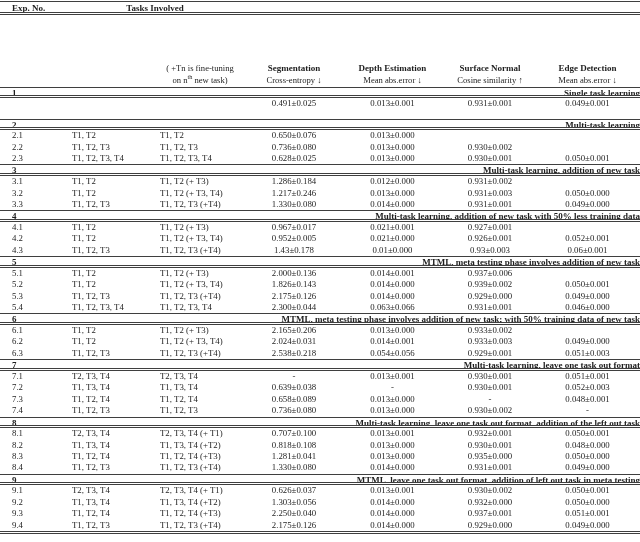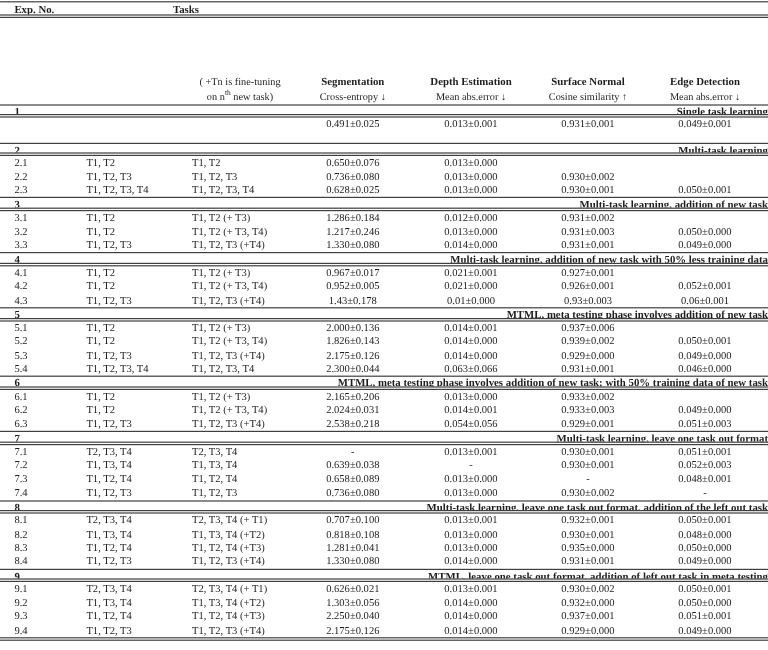--- a/index.html
+++ b/index.html
@@ -57,21 +57,21 @@
 
   sup.th { font-size: 6.2px; vertical-align: super; line-height: 0; }
 </style>
 </head>
 <body>
 
 <div class="tbl">
 
   <div class="row hrowA">
     <div class="cell bold c0">Exp. No.</div>
-    <div class="cell bold ctr">Tasks</div>
+    <div class="cell bold ctr">Tasks Involved</div>
   </div>
 
 
   <div class="row hrowC">
     <div class="cell"></div>
     <div class="cell"></div>
     <div class="cell metric ctr">( +Tn is fine-tuning</div>
     <div class="cell bold ctr">Segmentation</div>
     <div class="cell bold ctr">Depth Estimation</div>
     <div class="cell bold ctr">Surface Normal</div>
@@ -364,21 +364,21 @@
       </div>
       <div class="section">
         <div class="sec-head">
           <div class="cell bold c0">9</div>
           <div class="cell bold sec-title">MTML, leave one task out format, addition of left out task in meta testing</div>
         </div>
         <div class="row data-row">
           <div class="cell c0">9.1</div>
           <div class="cell c1">T2, T3, T4</div>
           <div class="cell c2">T2, T3, T4 (+ T1)</div>
-          <div class="cell c3">0.626±0.021</div>
+          <div class="cell c3">0.626±0.037</div>
           <div class="cell c4">0.013±0.001</div>
           <div class="cell c5">0.930±0.002</div>
           <div class="cell c6">0.050±0.001</div>
         </div>
         <div class="row data-row">
           <div class="cell c0">9.2</div>
           <div class="cell c1">T1, T3, T4</div>
           <div class="cell c2">T1, T3, T4 (+T2)</div>
           <div class="cell c3">1.303±0.056</div>
           <div class="cell c4">0.014±0.000</div>

